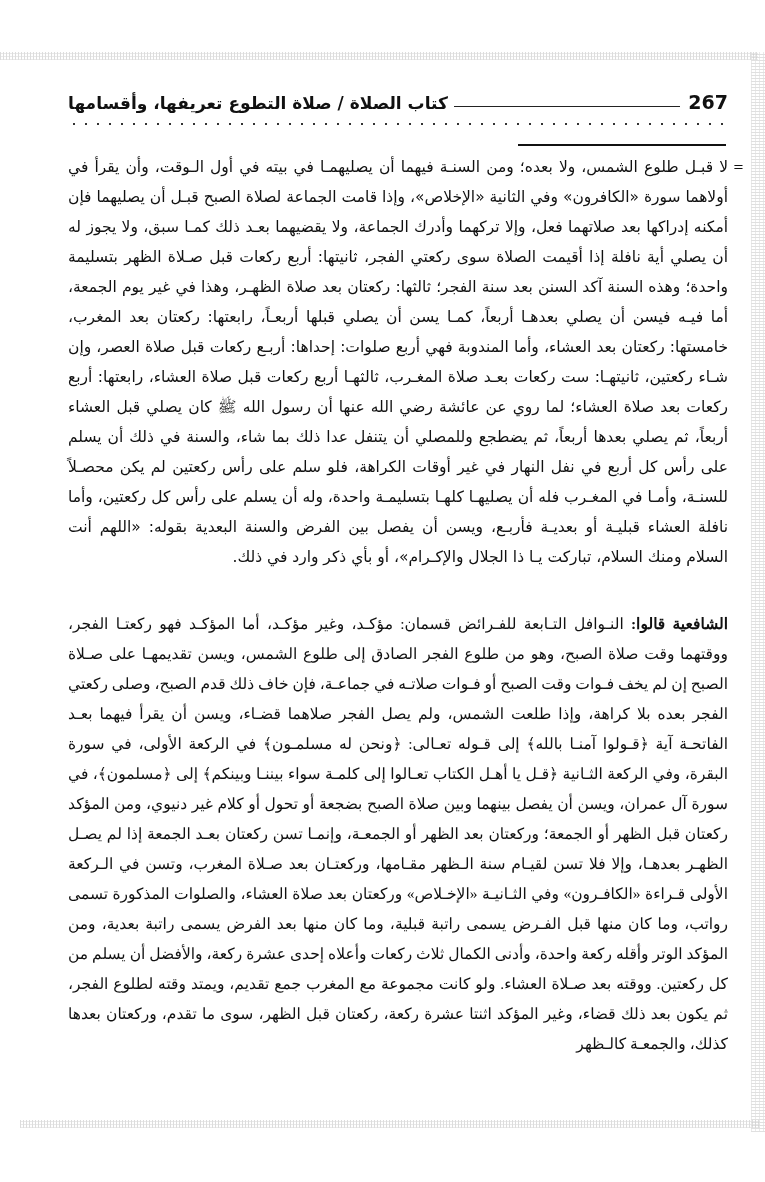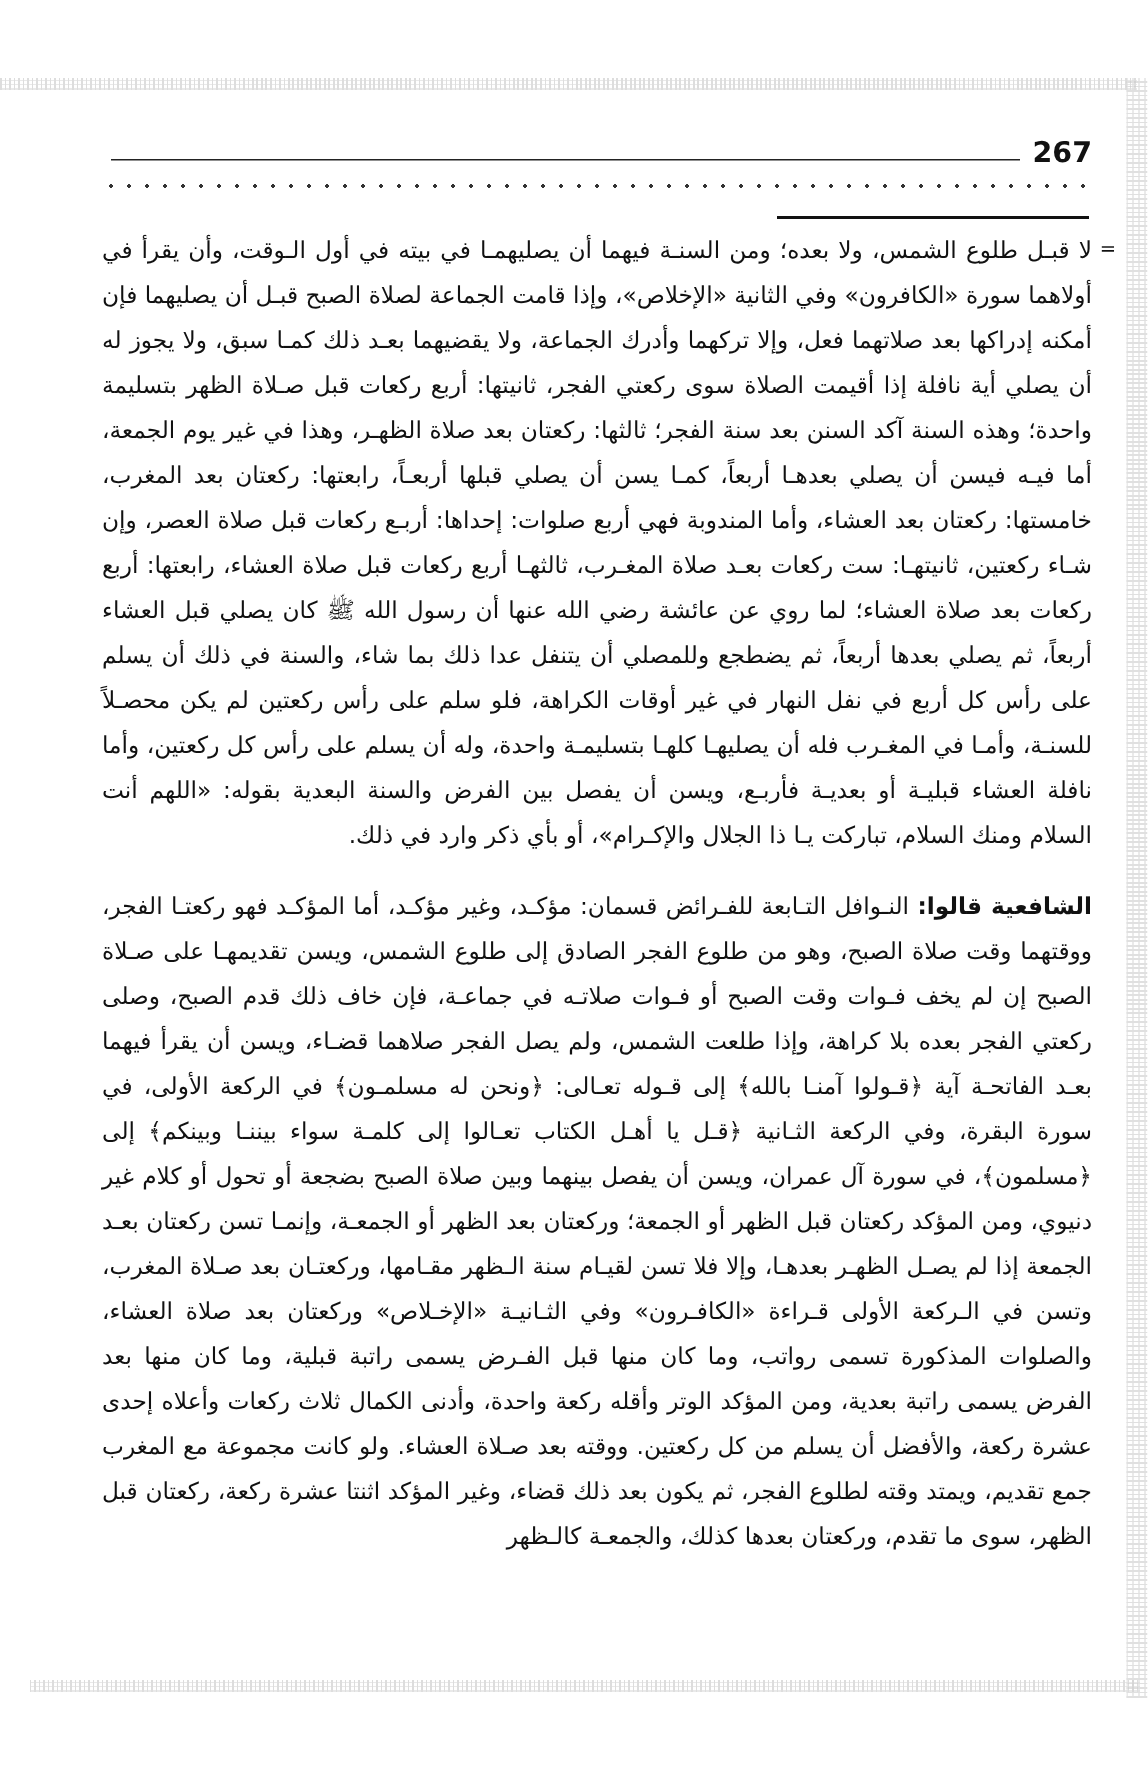--- a/index.html
+++ b/index.html
@@ -94,37 +94,39 @@
     position: absolute;
     right: -16px;
     font-size: 13px;
     line-height: 30px;
   }
   .para {
     margin: 0;
     position: relative;
   }
   .para + .para {
-    margin-top: 17px;
+    margin-top: 37px;
+    font-family: Liberation Serif, serif;
   }
   .school-name {
     font-weight: bold;
   }
 </style>
 </head>
 <body>
 
 <div class="scan-edge-top"></div>
 <div class="scan-edge-right"></div>
 <div class="scan-edge-bottom"></div>
 
 <div class="page">
   <div class="running-header">
     <span class="page-number">267</span>
     <span class="header-rule"></span>
+    <span class="header-title">كتاب الصلاة / صلاة التطوع تعريفها، وأقسامها</span>
   </div>
 
   <div class="dots"></div>
 
   <div class="continuation-rule"></div>
 
   <div class="body-text">
     <p class="para">
       <span class="cont-mark">=</span>
       <span>لا قبـل طلوع الشمس، ولا بعده؛ ومن السنـة فيهما أن يصليهمـا في بيته في أول الـوقت، وأن يقرأ في أولاهما سورة «الكافرون» وفي الثانية «الإخلاص»، وإذا قامت الجماعة لصلاة الصبح قبـل أن يصليهما فإن أمكنه إدراكها بعد صلاتهما فعل، وإلا تركهما وأدرك الجماعة، ولا يقضيهما بعـد ذلك كمـا سبق، ولا يجوز له أن يصلي أية نافلة إذا أقيمت الصلاة سوى ركعتي الفجر، ثانيتها: أربع ركعات قبل صـلاة الظهر بتسليمة واحدة؛ وهذه السنة آكد السنن بعد سنة الفجر؛ ثالثها: ركعتان بعد صلاة الظهـر، وهذا في غير يوم الجمعة، أما فيـه فيسن أن يصلي بعدهـا أربعاً، كمـا يسن أن يصلي قبلها أربعـاً، رابعتها: ركعتان بعد المغرب، خامستها: ركعتان بعد العشاء، وأما المندوبة فهي أربع صلوات: إحداها: أربـع ركعات قبل صلاة العصر، وإن شـاء ركعتين، ثانيتهـا: ست ركعات بعـد صلاة المغـرب، ثالثهـا أربع ركعات قبل صلاة العشاء، رابعتها: أربع ركعات بعد صلاة العشاء؛ لما روي عن عائشة رضي الله عنها أن رسول الله ﷺ كان يصلي قبل العشاء أربعاً، ثم يصلي بعدها أربعاً، ثم يضطجع وللمصلي أن يتنفل عدا ذلك بما شاء، والسنة في ذلك أن يسلم على رأس كل أربع في نفل النهار في غير أوقات الكراهة، فلو سلم على رأس ركعتين لم يكن محصـلاً للسنـة، وأمـا في المغـرب فله أن يصليهـا كلهـا بتسليمـة واحدة، وله أن يسلم على رأس كل ركعتين، وأما نافلة العشاء قبليـة أو بعديـة فأربـع، ويسن أن يفصل بين الفرض والسنة البعدية بقوله: «اللهم أنت السلام ومنك السلام، تباركت يـا ذا الجلال والإكـرام»، أو بأي ذكر وارد في ذلك.</span>

